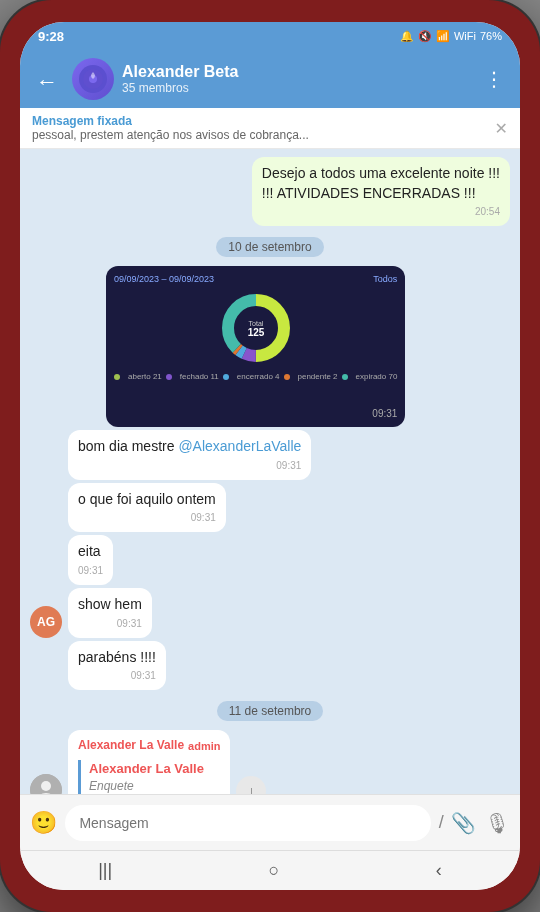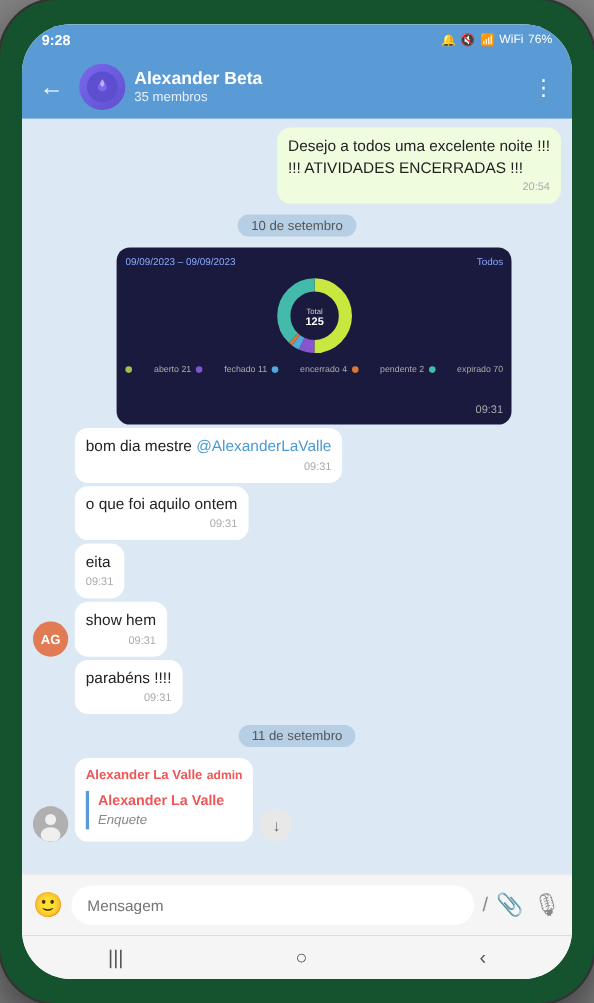--- a/index.html
+++ b/index.html
@@ -7,21 +7,21 @@
       background: #888;
       display: flex;
       justify-content: center;
       align-items: center;
       min-height: 100vh;
       font-family: -apple-system, 'Helvetica Neue', Arial, sans-serif;
     }
     .phone-outer {
       width: 540px;
       height: 912px;
-      background: #14532d;
+      background: #7f1d1d;
       border-radius: 52px;
       display: flex;
       justify-content: center;
       align-items: center;
       position: relative;
       box-shadow: 0 0 0 2px #333, 0 20px 60px rgba(0,0,0,0.7);
     }
     .phone-inner {
       width: 500px;
       height: 868px;
@@ -258,21 +258,21 @@
     .chart-legend {
       display: flex;
       flex-wrap: wrap;
       gap: 4px;
       margin-top: 4px;
       justify-content: center;
     }
     .legend-item {
       display: flex;
       align-items: center;
-      gap: 20px;
+      gap: 8px;
       font-size: 8px;
       color: #aaa;
     }
     .legend-dot {
       width: 6px;
       height: 6px;
       border-radius: 50%;
     }
     .chart-time {
       color: #aaa;
@@ -403,20 +403,27 @@
           </svg>
         </div>
       </div>
       <div class="header-info">
         <div class="header-title">Alexander Beta</div>
         <div class="header-subtitle">35 membros</div>
       </div>
       <div class="header-dots">⋮</div>
     </div>
 
+    <div class="pinned-msg">
+      <div class="pinned-content">
+        <span class="pinned-label">Mensagem fixada</span>
+        <span class="pinned-text">pessoal, prestem atenção nos avisos de cobrança...</span>
+      </div>
+      <span class="pinned-close">✕</span>
+    </div>
 
     <div class="chat-area">
 
       <div class="msg-row right">
         <div class="bubble right-bubble">
           <div>Desejo a todos uma excelente noite !!!</div>
           <div>!!! ATIVIDADES ENCERRADAS !!!</div>
           <div class="bubble-time">20:54</div>
         </div>
       </div>

